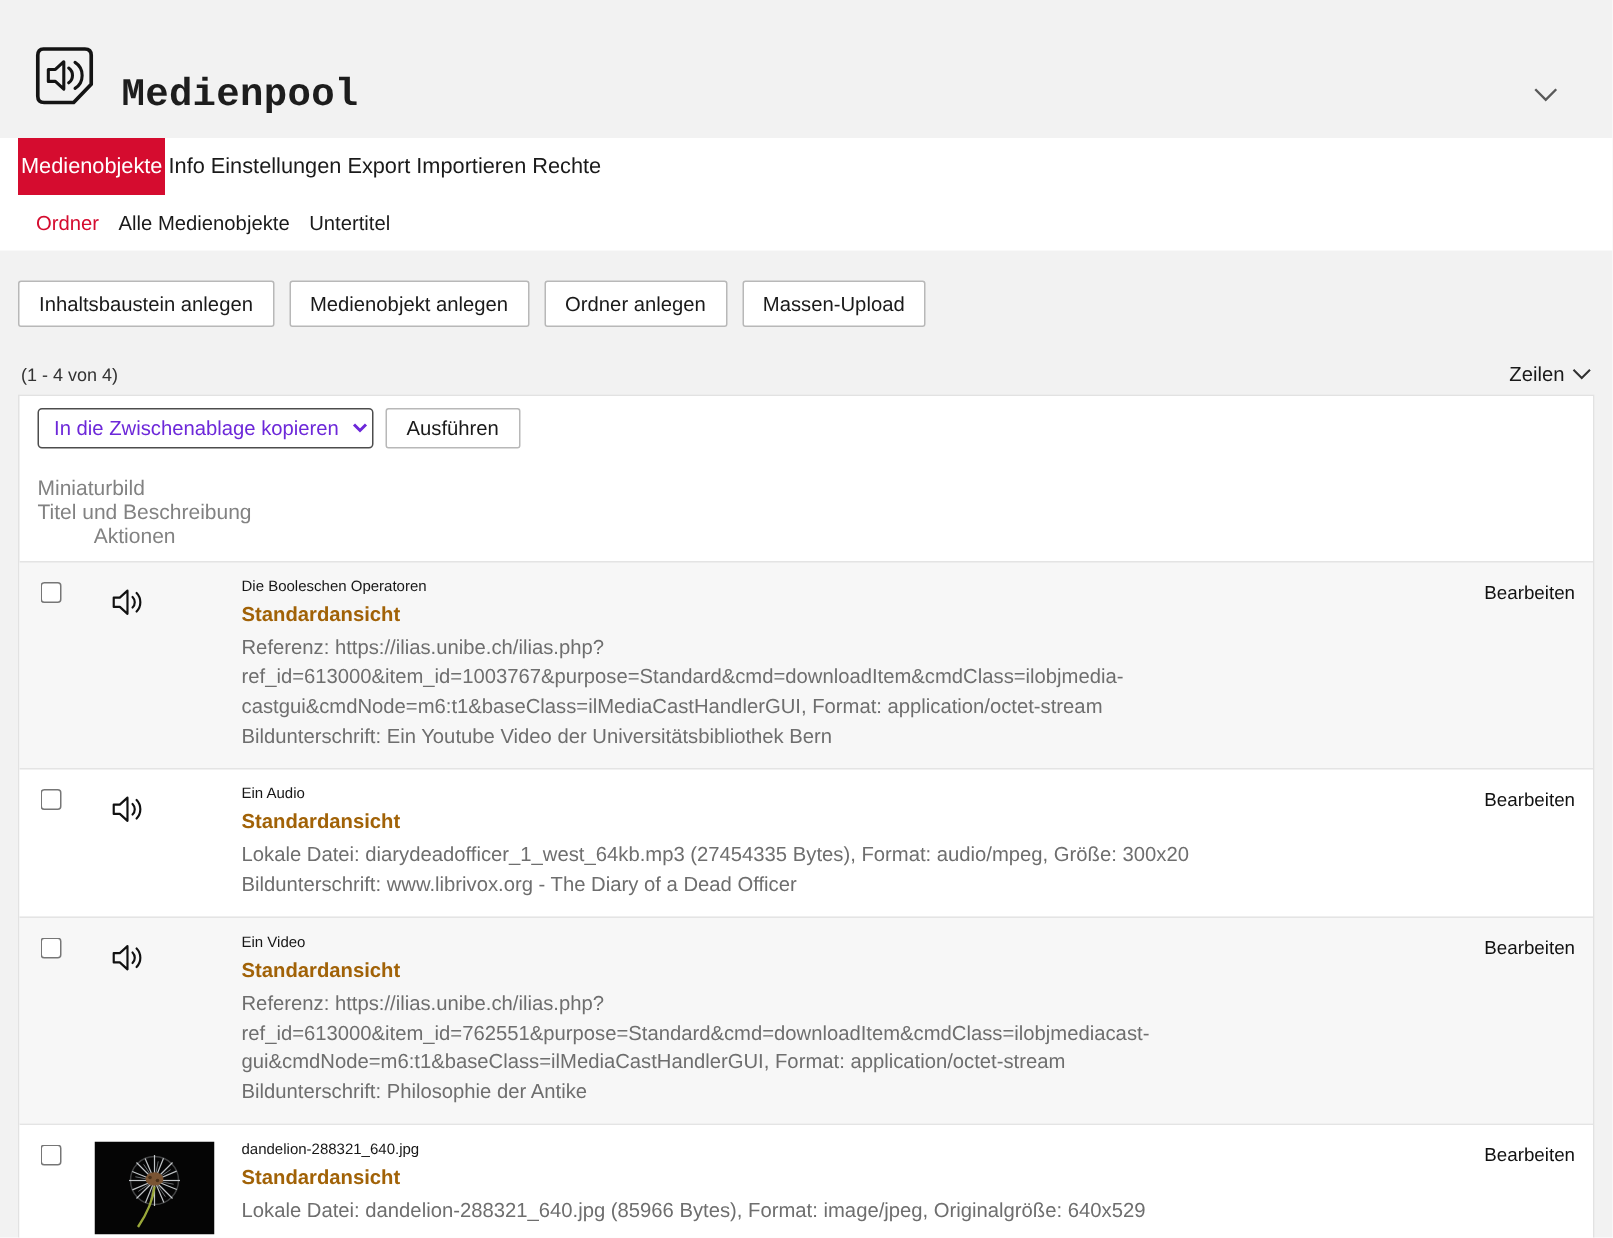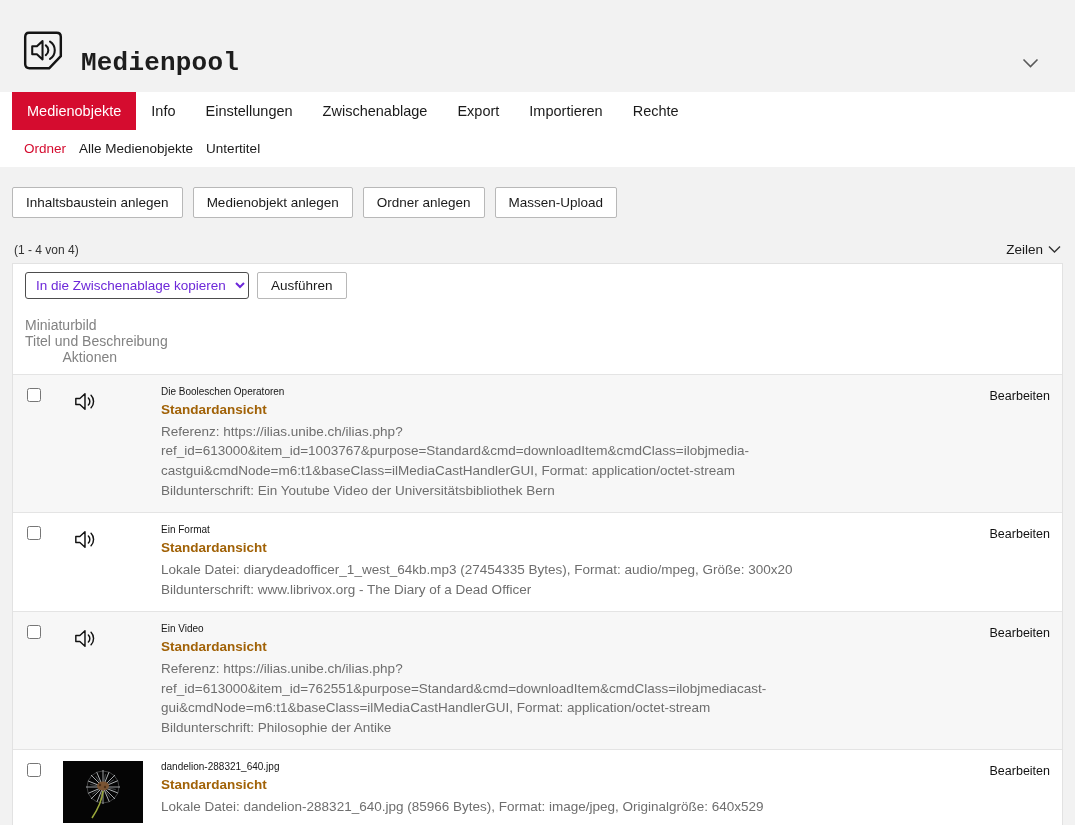--- a/index.html
+++ b/index.html
@@ -29,21 +29,21 @@
   
   .tabbar {
     margin-top: 14px;
     background: #fff;
     display: flex; align-items: stretch;
     padding-left: 12px;
     height: 38px;
   }
   .tab {
     display: flex; align-items: center;
-    padding: 0 15px;
+    padding: 0 2px;
     font-size: 14.5px; color: #1a1a1a;
     cursor: pointer; text-decoration: none;
   }
   .tab.active { background: #d50c2f; color: #fff; }
 
   .subtabbar {
     background: #fff;
     display: flex; align-items: center; gap: 13px;
     padding: 0 12px 0 24px;
     height: 37px;
@@ -146,21 +146,20 @@
     <svg width="17" height="11" viewBox="0 0 17 11" fill="none">
       <polyline points="1.5,1.5 8.5,8.5 15.5,1.5" stroke="#5a5a5a" stroke-width="1.6" fill="none"></polyline>
     </svg>
   </span>
 </div>
 
 <nav class="tabbar">
   <a class="tab active">Medienobjekte</a>
   <a class="tab">Info</a>
   <a class="tab">Einstellungen</a>
-  <a class="tab">Zwischenablage</a>
   <a class="tab">Export</a>
   <a class="tab">Importieren</a>
   <a class="tab">Rechte</a>
 </nav>
 
 <nav class="subtabbar">
   <a class="subtab active">Ordner</a>
   <a class="subtab">Alle Medienobjekte</a>
   <a class="subtab">Untertitel</a>
 </nav>
@@ -220,21 +219,21 @@
   <div class="trow">
     <span class="col-check"><input type="checkbox" style=""></span>
     <span class="col-thumb thumb-wrap">
       <svg width="27" height="27" viewBox="0 0 28 28" fill="none">
         <path d="M5 10.8 v6.4 h4.2 l5.3 4.8 V6 L9.2 10.8 Z" stroke="#111" stroke-width="1.5" stroke-linejoin="round"></path>
         <path d="M18 10.3 a5.2 5.2 0 0 1 0 7.4" stroke="#111" stroke-width="1.5" stroke-linecap="round"></path>
         <path d="M20.8 7.6 a9.2 9.2 0 0 1 0 12.8" stroke="#111" stroke-width="1.5" stroke-linecap="round"></path>
       </svg>
     </span>
     <span class="col-main">
-      <div class="row-title">Ein Format</div>
+      <div class="row-title">Ein Audio</div>
       <div class="row-view">Standardansicht</div>
       <div class="row-desc">Lokale Datei: diarydeadofficer_1_west_64kb.mp3 (27454335 Bytes), Format: audio/mpeg, Größe: 300x20</div>
       <div class="row-desc">Bildunterschrift: www.librivox.org - The Diary of a Dead Officer</div>
     </span>
     <span class="col-actions"><a class="edit-link">Bearbeiten</a></span>
   </div>
 
   <div class="trow odd">
     <span class="col-check"><input type="checkbox" style=""></span>
     <span class="col-thumb thumb-wrap">

